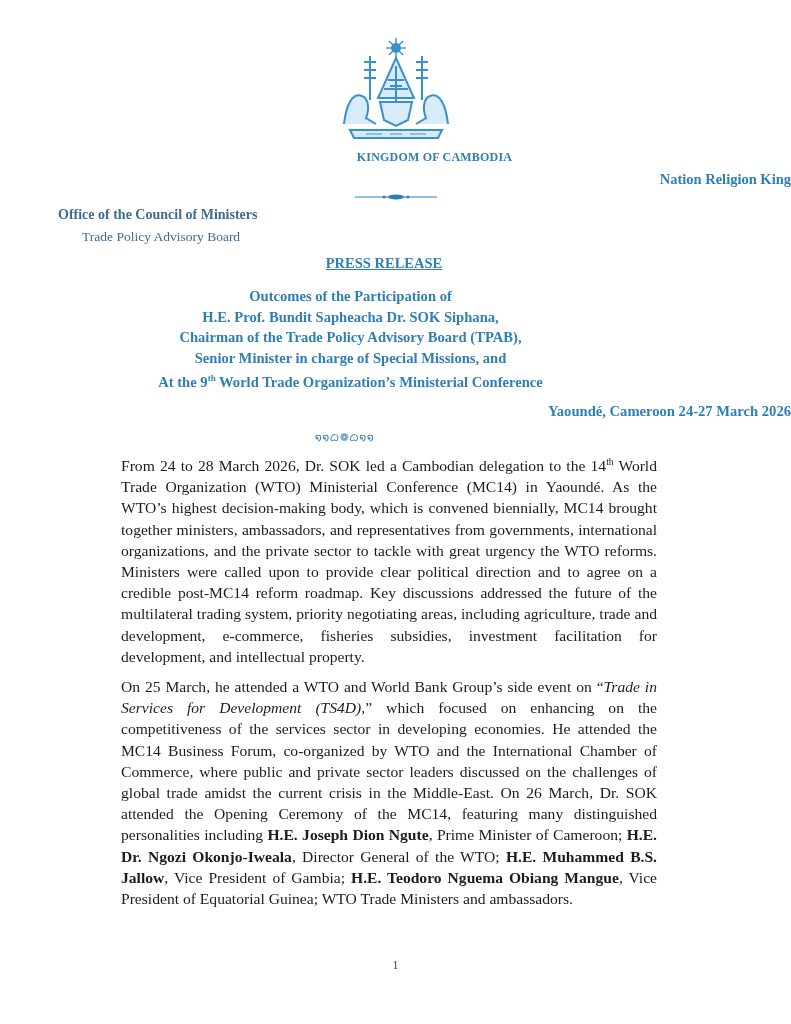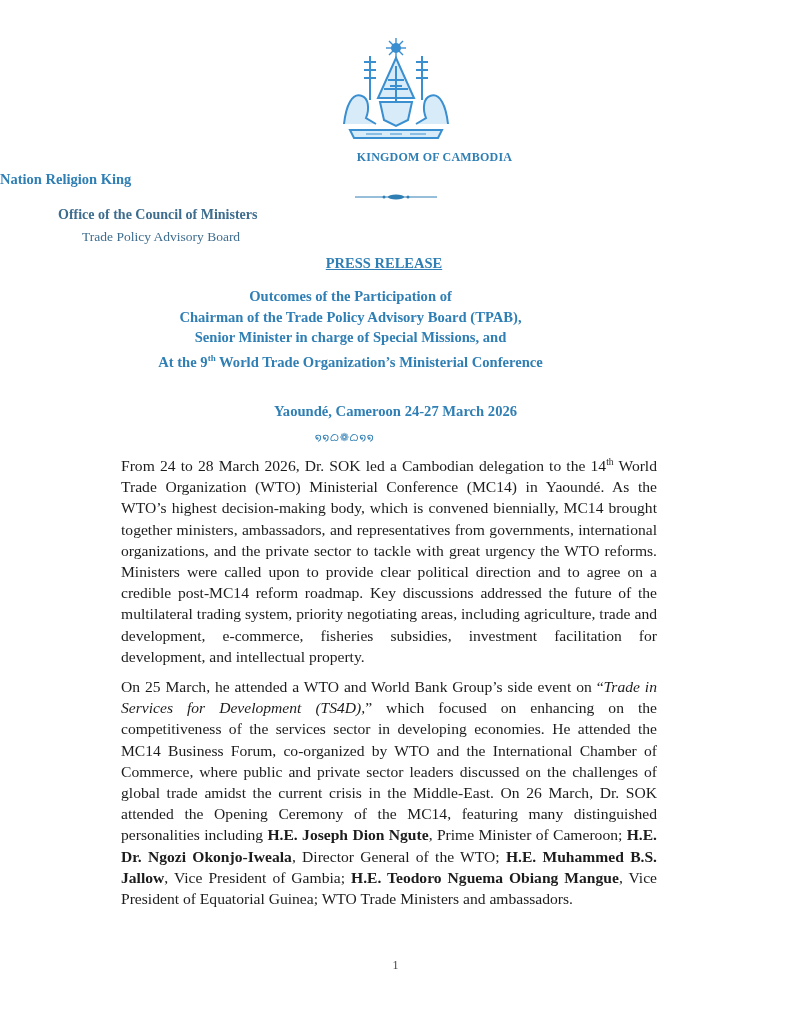--- a/index.html
+++ b/index.html
@@ -4,37 +4,37 @@
 <style>
   html, body { margin:0; padding:0; background:#ffffff; }
   body { width:791px; height:1024px; position:relative; overflow:hidden;
          font-family:"DejaVu Serif", "Liberation Serif", serif; color:#1a1a1a; }
   .page { position:absolute; left:0; top:0; width:791px; height:1024px; }
 
   .emblem { position:absolute; left:336px; top:36px; width:120px; height:108px; }
   .kingdom { position:absolute; left:0; width:791px; top:150px; text-align:center;
              font-family:"Liberation Serif", serif; font-weight:bold; font-size:12px;
              color:#2f7fb5; letter-spacing:0.2px;padding-left:39px; }
-  .nrk { position:absolute; left:0; width:791px; top:171px; text-align:left;
+  .nrk { position:absolute; left:0; width:791px; top:171px; text-align:right;
          font-family:"Liberation Serif", serif; font-weight:bold; font-size:14.5px; color:#2f7fb5; }
   .ornament-line { position:absolute; left:355px; top:193px; width:82px; height:8px; }
 
   .office { position:absolute; left:58px; top:207px; font-family:Liberation Serif, serif;
             font-weight:bold; font-size:14px; color:#3e6d8e; }
   .tpab { position:absolute; left:82px; top:229px; font-family:"Liberation Serif", serif;
           font-weight:normal; font-size:13.5px; color:#3e6d8e; }
 
   .press { position:absolute; left:0; width:768px; top:255px; text-align:center;
            font-family:"Liberation Serif", serif; font-weight:bold; font-size:14.5px;
            color:#2f7fb5; text-decoration:underline; }
   .title-block { position:absolute; left:0; width:701px; top:286px; text-align:center;
                  font-family:"Liberation Serif", serif; font-weight:bold; font-size:14.6px;
                  color:#2f7fb5; line-height:20.6px; }
   .title-block sup { font-size:9px; }
-  .dateline { position:absolute; left:0; width:791px; top:403px; text-align:center;
+  .dateline { position:absolute; left:0; width:791px; top:403px; text-align:right;
               font-family:"Liberation Serif", serif; font-weight:bold; font-size:14.6px; color:#2f7fb5; }
   .divider { position:absolute; left:0; width:689px; top:429px; text-align:center;
              font-size:11px; color:#2f7fb5; letter-spacing:0.5px; }
 
   .body { position:absolute; left:121px; width:552px; top:455px;
           font-family:"Liberation Serif", serif; font-size:15.6px; line-height:21.2px;
           text-align:justify; color:#1c1c1c; }
   .body p { margin:0 16px 9px 0; }
   .body sup { font-size:9.5px; line-height:0; }
   .body b { font-weight:bold; }
@@ -87,20 +87,21 @@
     <circle cx="53" cy="4" r="1.5" fill="#2f7fb5"></circle>
   </svg>
 
   <div class="office">Office of the Council of Ministers</div>
   <div class="tpab">Trade Policy Advisory Board</div>
 
   <div class="press">PRESS RELEASE</div>
 
   <div class="title-block">
     <div>Outcomes of the Participation of</div>
+    <div>H.E. Prof. Bundit Sapheacha Dr. SOK Siphana,</div>
     <div>Chairman of the Trade Policy Advisory Board (TPAB),</div>
     <div>Senior Minister in charge of Special Missions, and</div>
     <div><span>At the 9</span><sup>th</sup><span> World Trade Organization’s Ministerial Conference</span></div>
   </div>
 
   <div class="dateline">Yaoundé, Cameroon 24-27 March 2026</div>
   <div class="divider">໑໑ᜊ❁ᜊ໑໑</div>
 
   <div class="body">
     <p><span>From 24 to 28 March 2026, Dr. SOK led a Cambodian delegation to the 14</span><sup>th</sup><span> World Trade Organization (WTO) Ministerial Conference (MC14) in Yaoundé. As the WTO’s highest decision-making body, which is convened biennially, MC14 brought together ministers, ambassadors, and representatives from governments, international organizations, and the private sector to tackle with great urgency the WTO reforms. Ministers were called upon to provide clear political direction and to agree on a credible post-MC14 reform roadmap. Key discussions addressed the future of the multilateral trading system, priority negotiating areas, including agriculture, trade and development, e-commerce, fisheries subsidies, investment facilitation for development, and intellectual property.</span></p>

